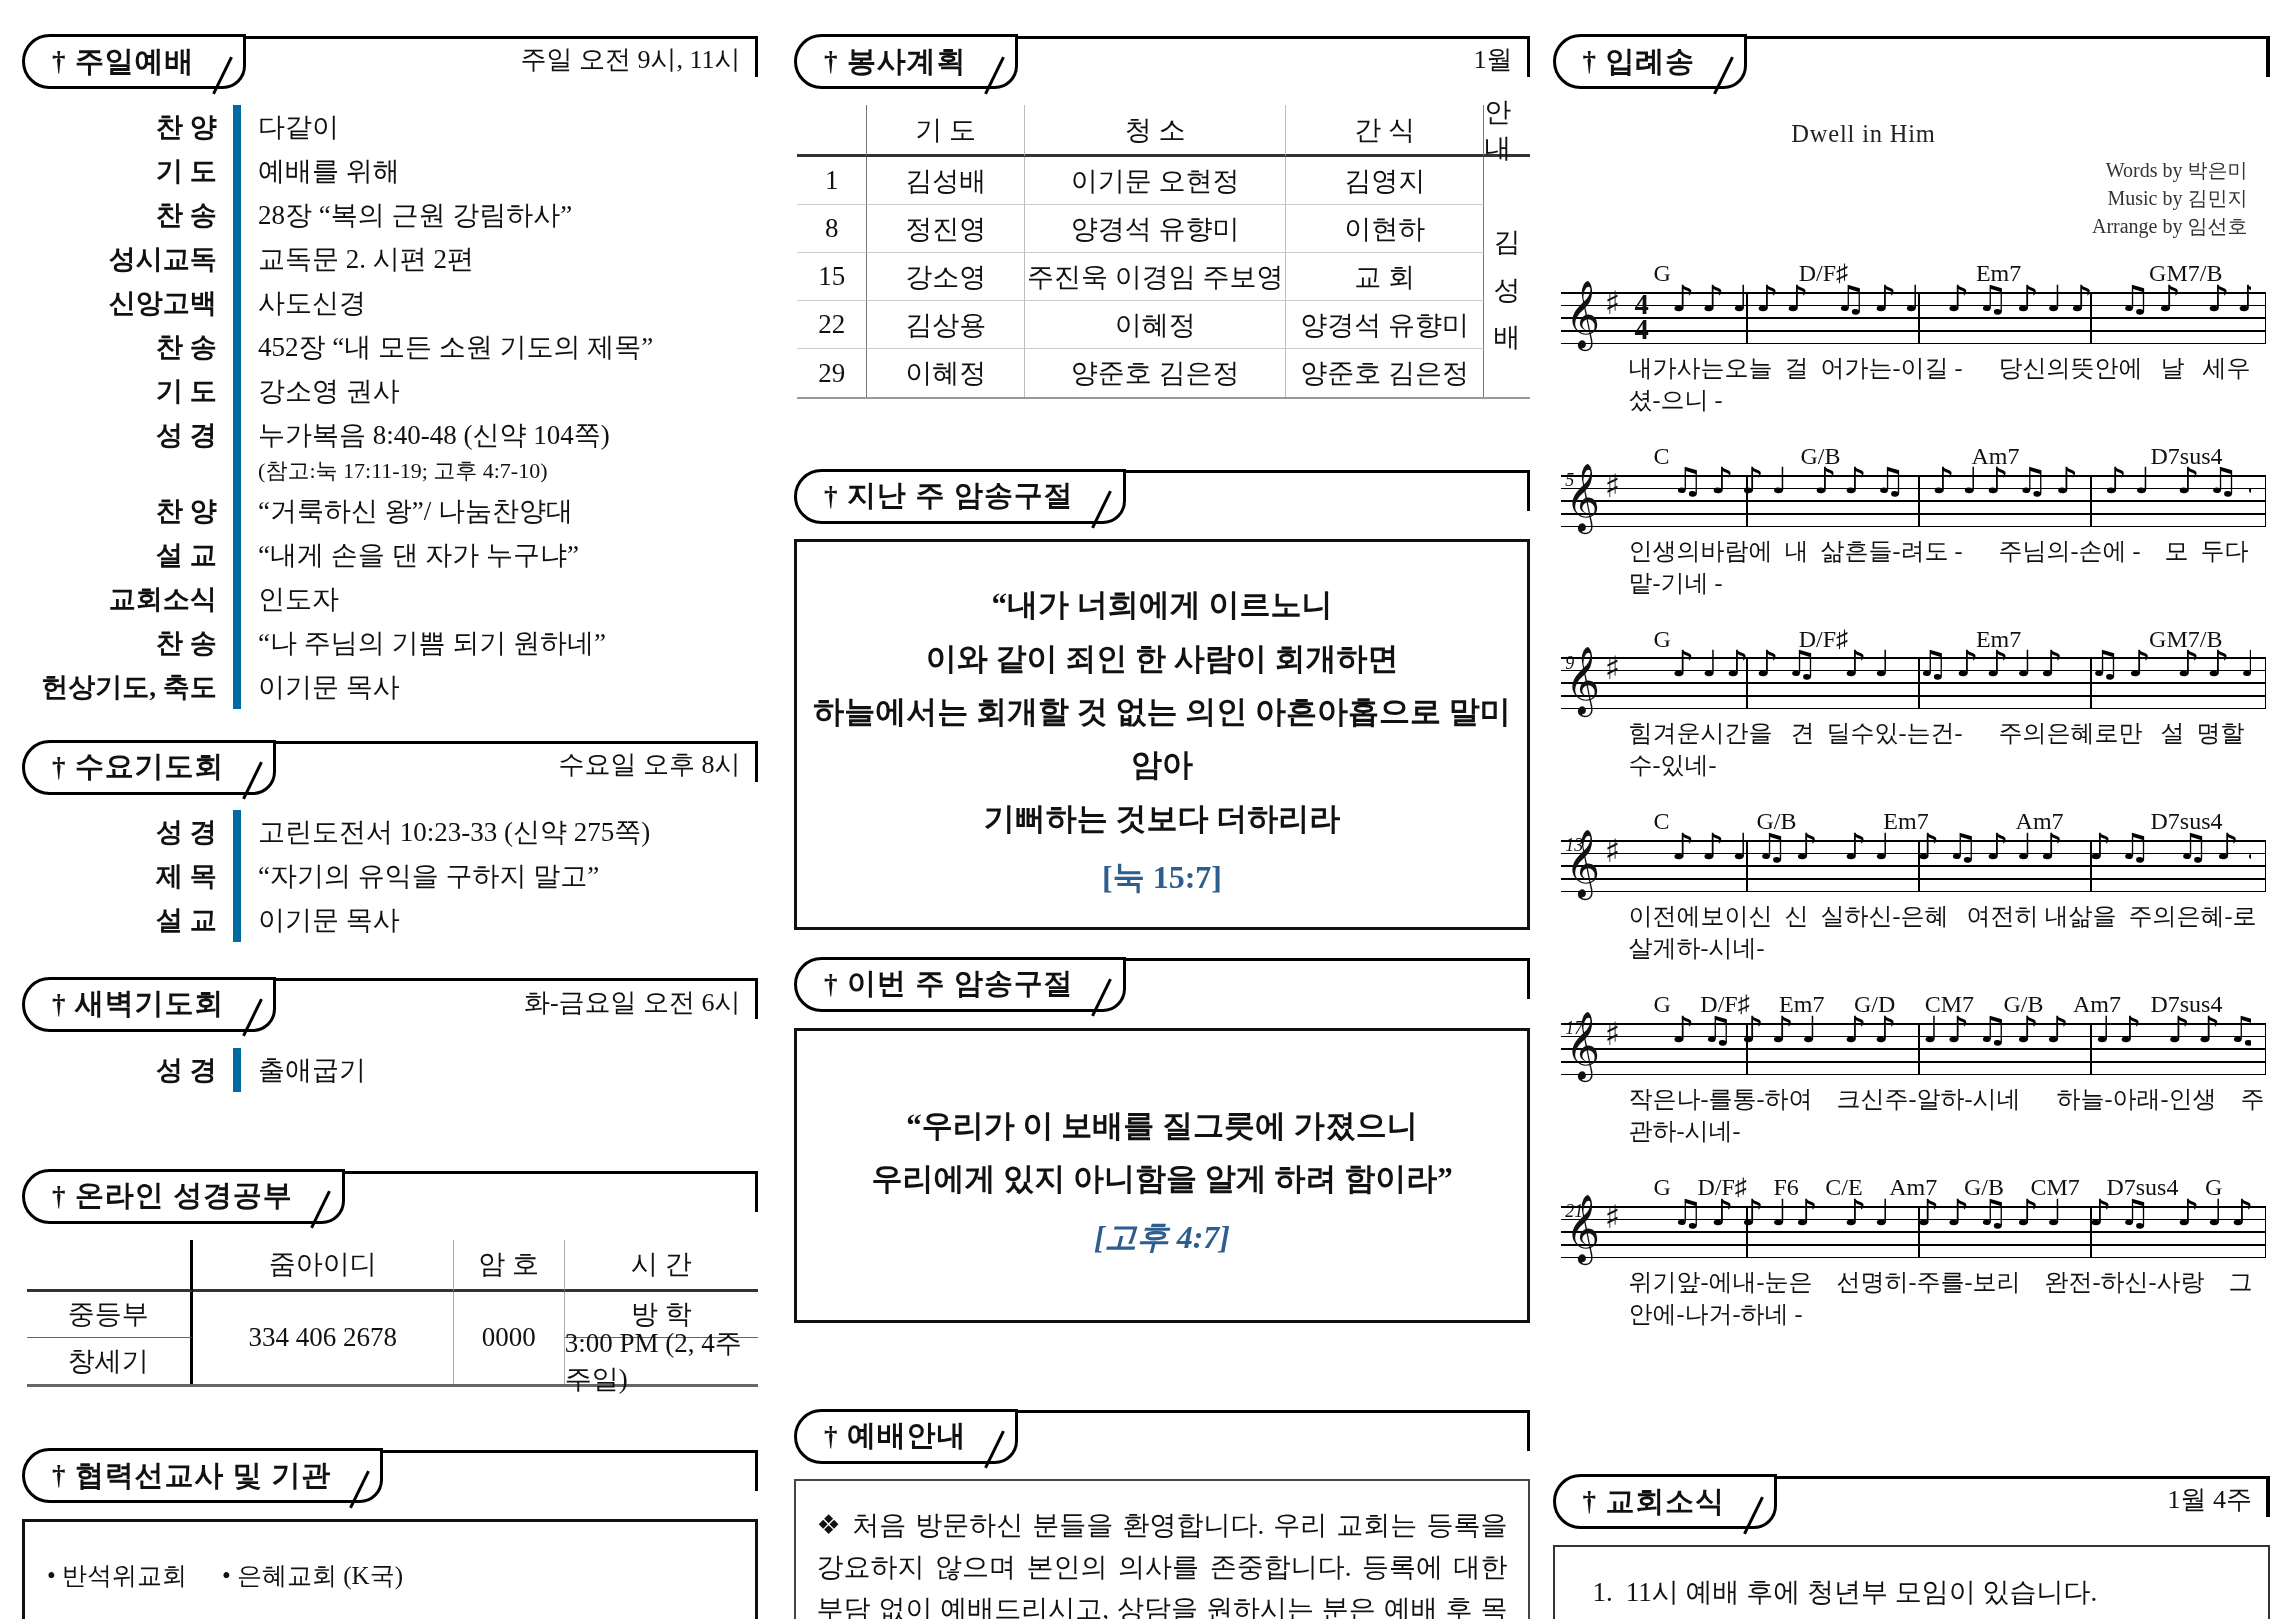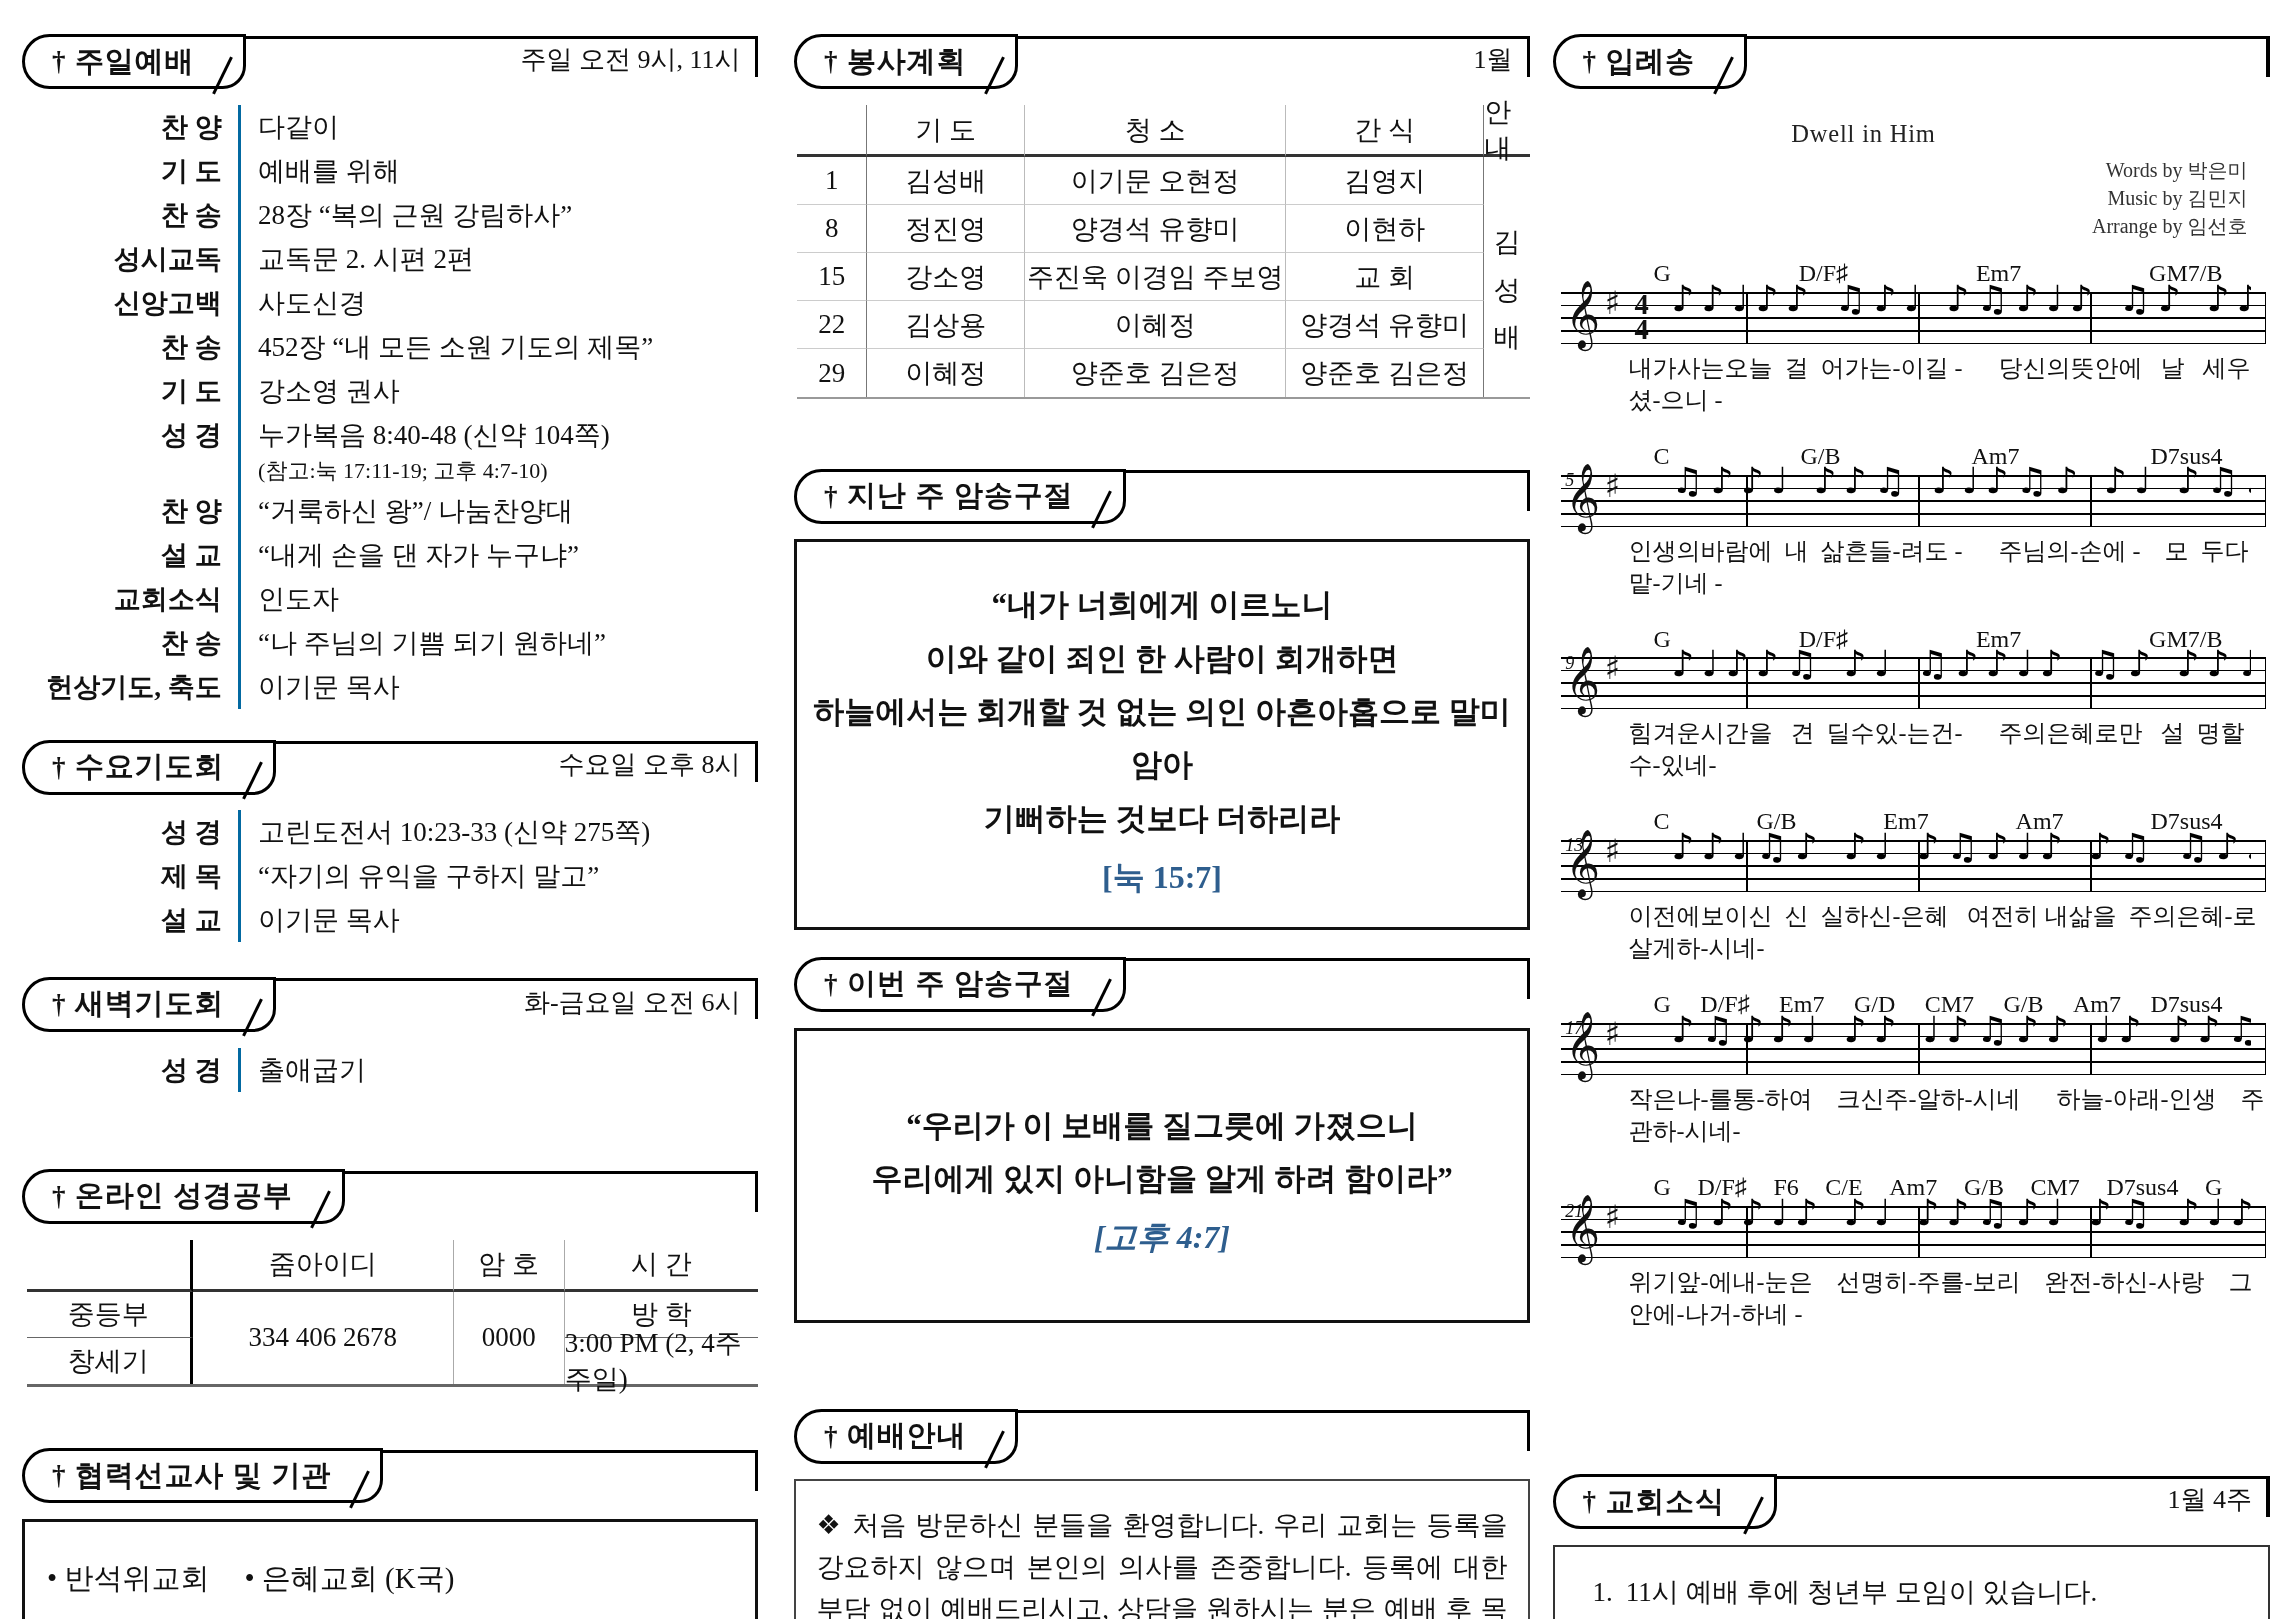--- a/index.html
+++ b/index.html
@@ -22,21 +22,21 @@
     background:#fff;display:flex;align-items:center;padding:0 12.7px 0 27px;z-index:2;}
   .sec-title{font-size:29px;font-weight:700;white-space:nowrap;letter-spacing:0.8px;
     font-family:"Liberation Sans","DejaVu Sans",sans-serif;}
   .cross{font-size:27px;font-weight:700;margin-right:9.5px;}
   .slash{width:3.2px;height:41px;background:#000;transform:rotate(26deg);margin:12.7px 6.3px -14.2px 27px;}
   .sec-time{position:absolute;right:17.4px;top:6.3px;font-size:26px;z-index:3;background:transparent;}
 
   
   .wl{margin-left:4.7px;}
   .wl-row{display:grid;grid-template-columns:214px 1fr;min-height:44px;align-items:center;}
-  .wl-label{font-weight:700;text-align:right;padding-right:16px;border-right:3px solid #0369a1;font-size:27px;
+  .wl-label{font-weight:700;text-align:right;padding-right:16px;border-right:8px solid #0369a1;font-size:27px;
     align-self:stretch;display:flex;align-items:center;justify-content:flex-end;white-space:nowrap;}
   .wl-value{padding-left:17.4px;font-size:27px;}
   .wl-row.note .wl-value{font-size:22px;padding-top:0;margin-top:-4.7px;}
   .wl-row.note{min-height:32px;}
 
   
   .online-table{display:grid;grid-template-columns:166px 261px 111px 1fr;grid-template-rows:52px 46px 46px;
     margin:4.7px 0 0 4.7px;border-bottom:3.2px solid #666;}
   .online-table>div{display:flex;align-items:center;justify-content:center;font-size:27px;}
   .oth{border-bottom:3.2px solid #333;font-weight:400;}
@@ -44,21 +44,21 @@
   .o-sep{border-right:1.6px solid #aaa;}
   .o-name1{grid-column:1;grid-row:2;border-bottom:1.6px solid #666;}
   .o-name2{grid-column:1;grid-row:3;}
   .o-zoom{grid-column:2;grid-row:2/4;}
   .o-pass{grid-column:3;grid-row:2/4;}
   .o-time1{grid-column:4;grid-row:2;border-bottom:1.6px solid #666;}
   .o-time2{grid-column:4;grid-row:3;}
 
   
   .missions-box{border:3.2px solid #111;padding:20.6px 22px;margin-top:1.6px;min-height:119px;}
-  .mission-line{display:flex;gap:35px;margin:16px 0;font-size:29px;flex-wrap:wrap;}
+  .mission-line{display:flex;gap:35px;margin:16px 0;font-size:25px;flex-wrap:wrap;}
   .mission-line span{white-space:nowrap;}
 
   
   .plan-table{display:grid;grid-template-columns:70px 158px 261px 198px 1fr;
     grid-template-rows:52px repeat(5,48px);margin:0 0 0 3.2px;border-bottom:2.4px solid #999;}
   .plan-table>div{display:flex;align-items:center;justify-content:center;font-size:27px;}
   .pth{border-bottom:3.2px solid #333;}
   .c-date{border-right:1.6px solid #777;}
   .c-mid{border-right:1.6px solid #bbb;}
   .c-snack{border-right:1.6px solid #777;}

